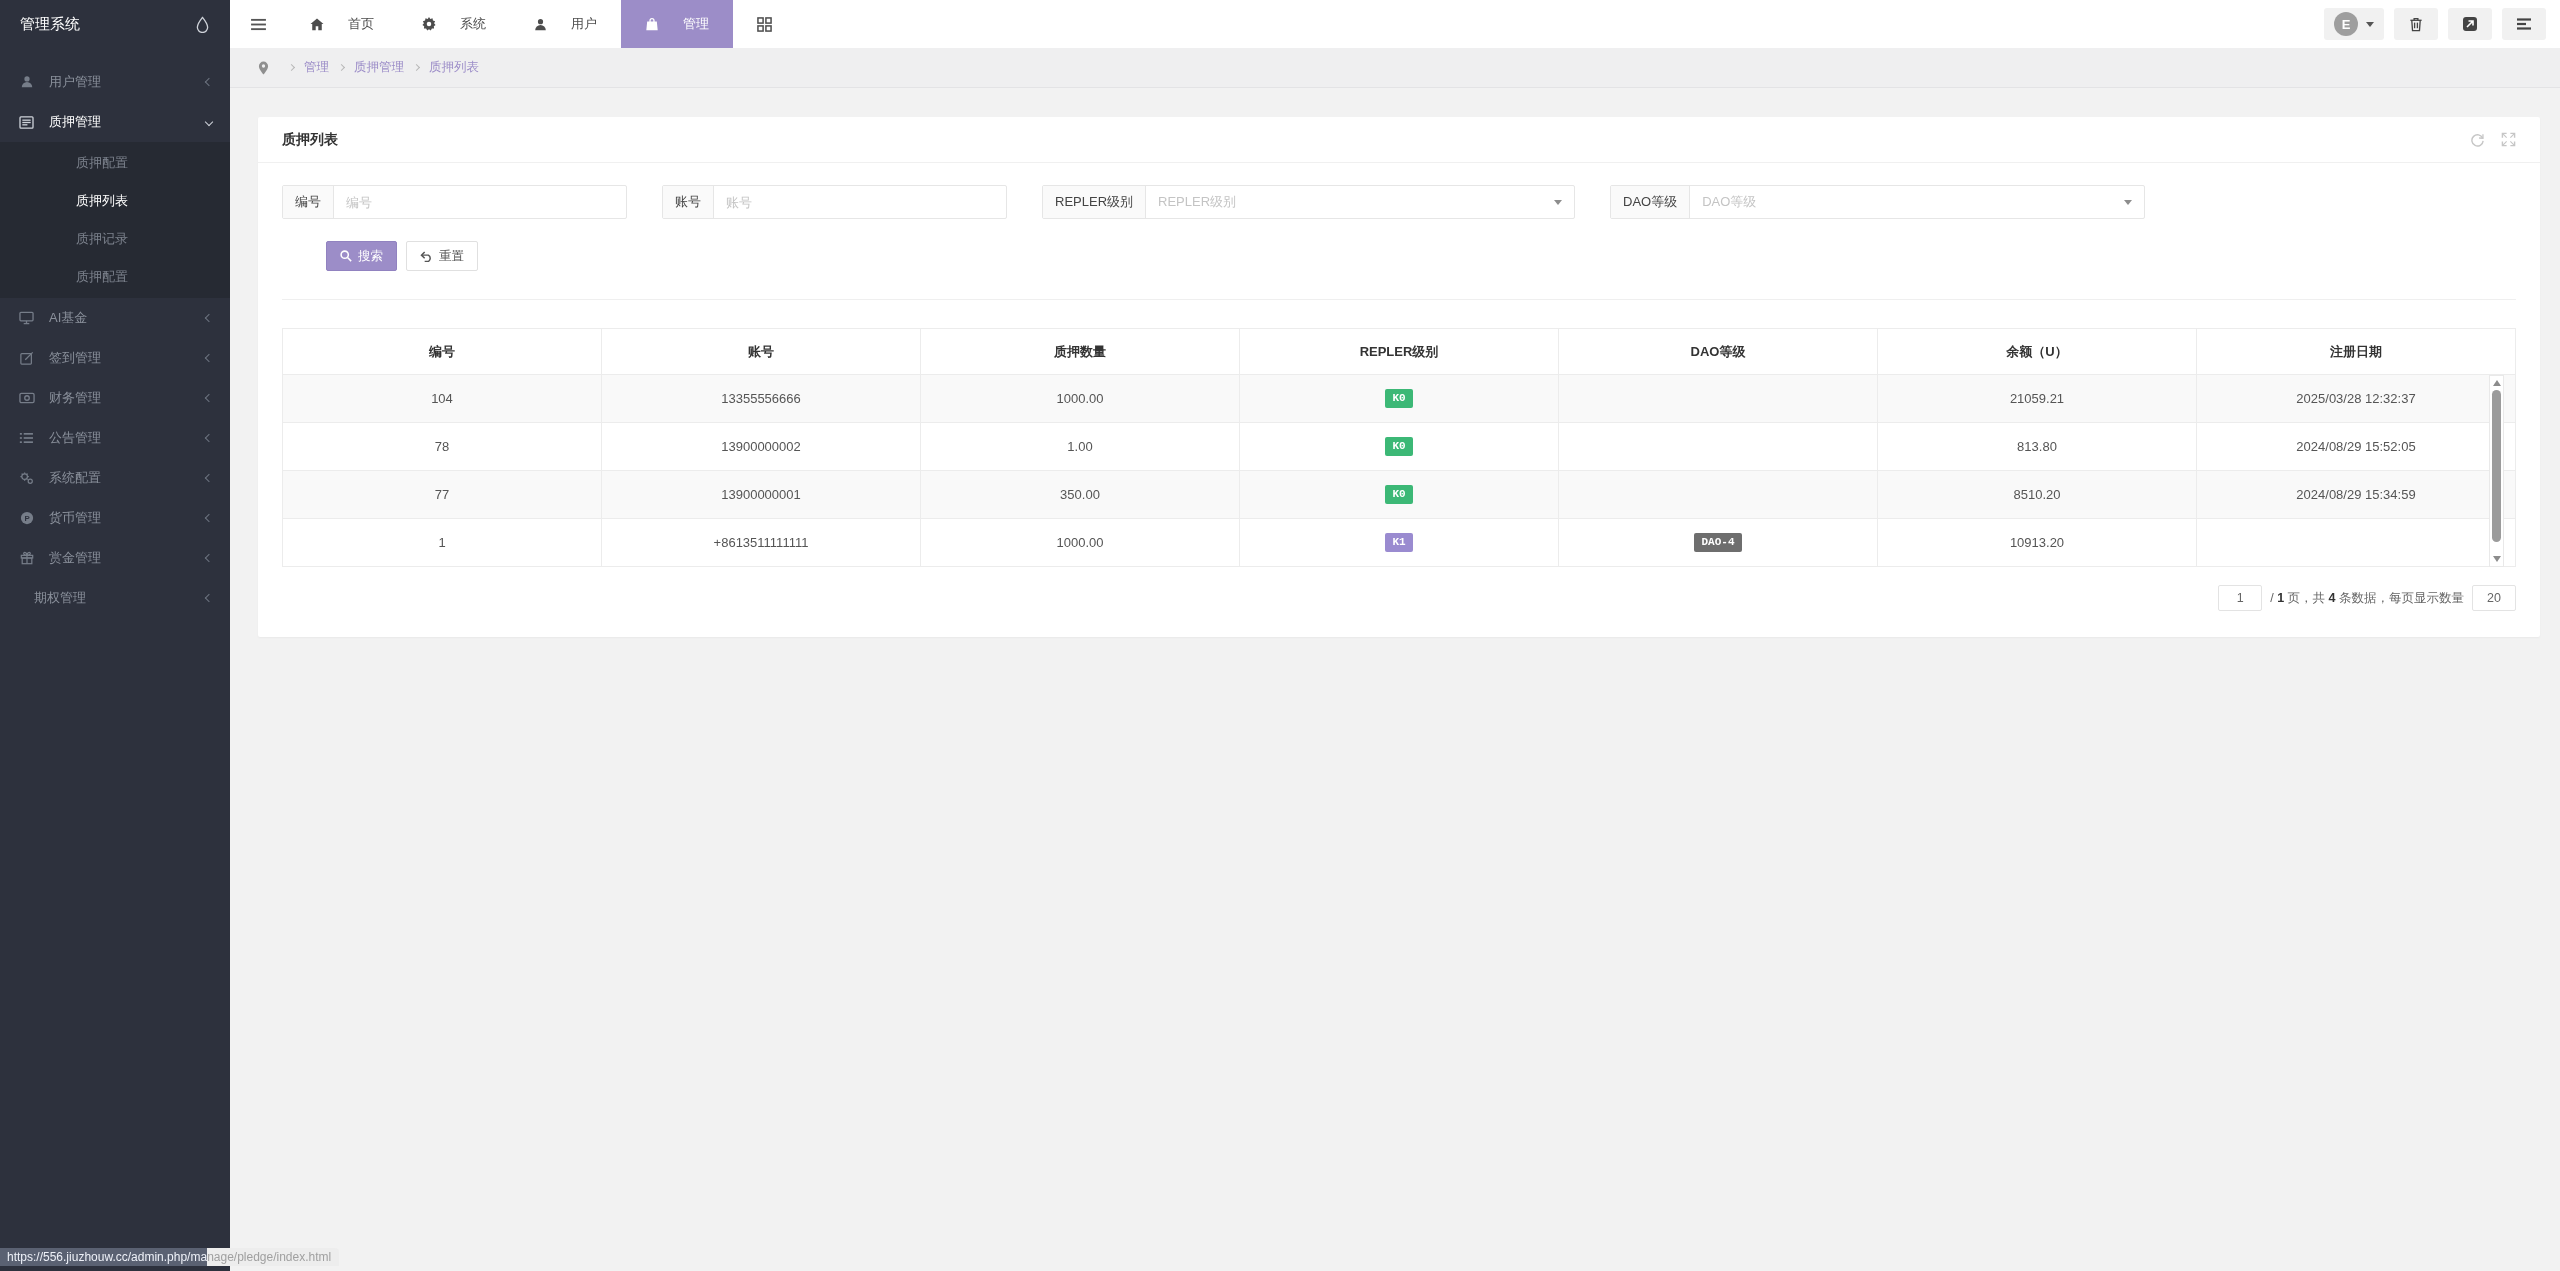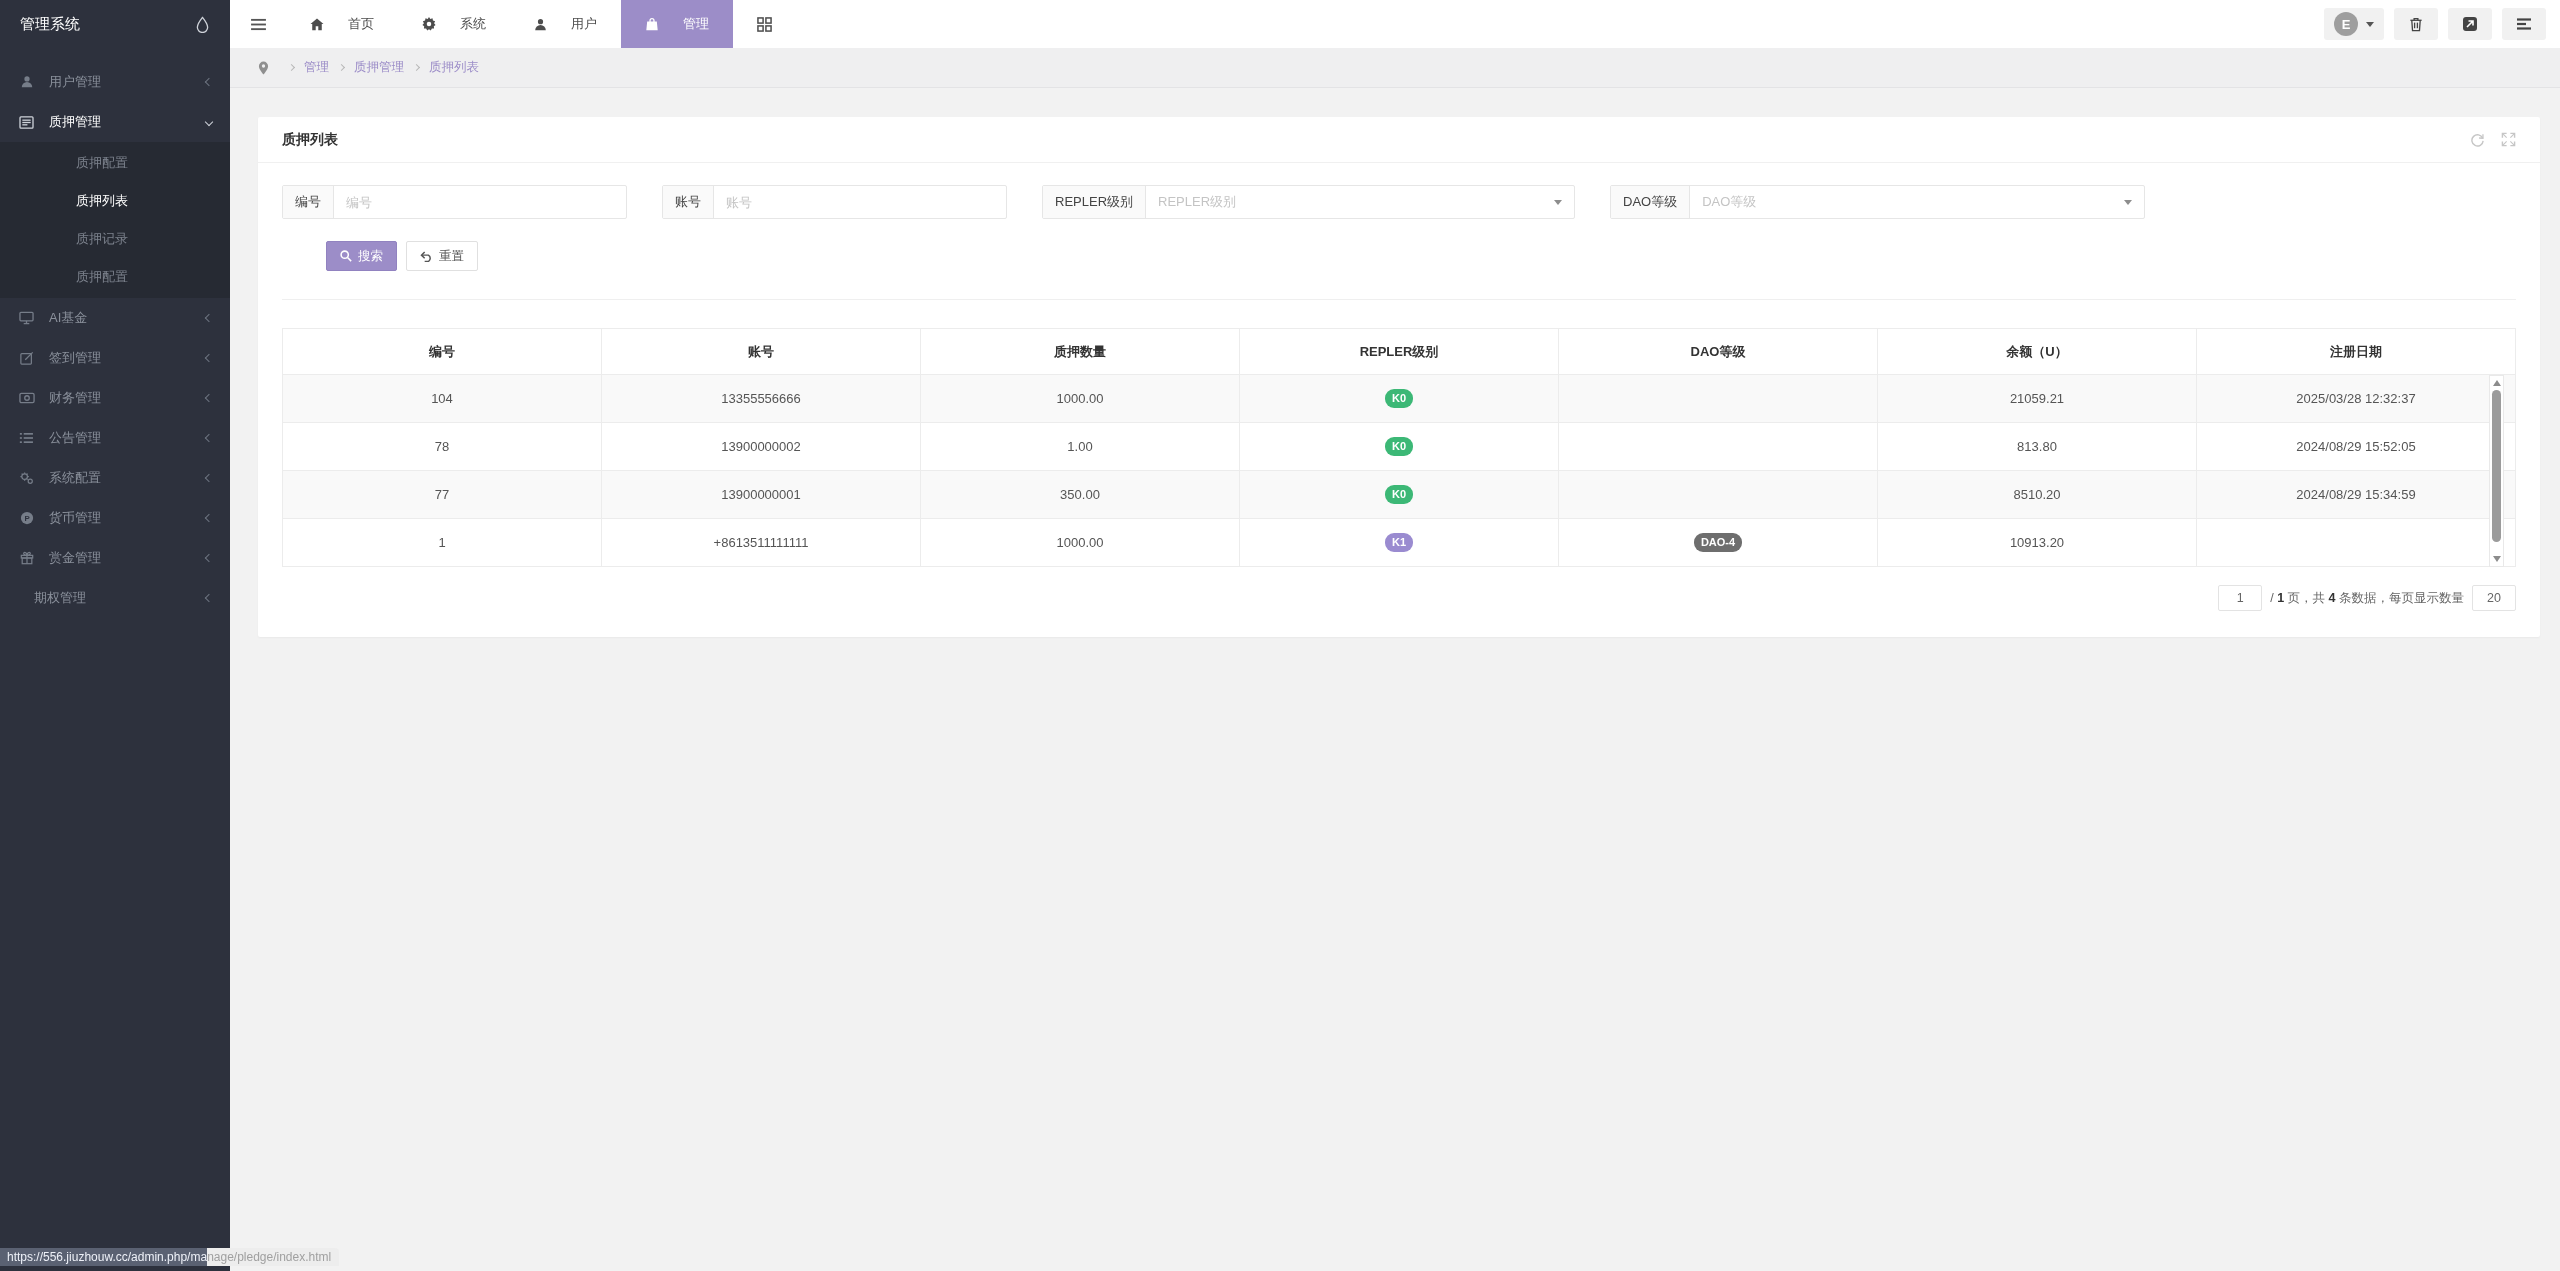--- a/index.html
+++ b/index.html
@@ -74,21 +74,21 @@
   .btn-search { background:#9c8dc8; color:#ffffff; border:1px solid #9182c0; }
   .btn-reset { background:#ffffff; color:#555; border:1px solid #e0e0e0; }
 
   
   .table-zone { border-top:1px solid #efefef; padding-top:28px; position:relative; }
   table { width:100%; border-collapse:collapse; table-layout:fixed; }
   th, td { border:1px solid #ececec; text-align:center; }
   th { height:46px; font-size:13px; color:#333; font-weight:bold; background:#fff; }
   td { height:48px; font-size:13px; color:#555; }
   tr.striped td { background:#f9f9f9; }
-  .badge { display:inline-block; padding:3px 7px; border-radius:9px; color:#fff; font-size:11px; font-weight:bold; line-height:1.2; }
+  .badge { display:inline-block; padding:3px 7px; border-radius:2px; color:#fff; font-size:11px; font-weight:bold; line-height:1.2;font-family:Liberation Mono, monospace; }
   .badge-green { background:#3cb876; }
   .badge-purple { background:#9a8bd0; }
   .badge-dark { background:#6e6e6e; }
 
   
   .v-scrollbar { position:absolute; right:12px; top:75px; width:15px; height:192px; background:#ffffff; border:1px solid #e9e9e9; display:flex; flex-direction:column; align-items:center; z-index:2; }
   .sb-arrow { width:0; height:0; border-left:4px solid transparent; border-right:4px solid transparent; margin:4px 0; }
   .sb-up { border-bottom:6px solid #8c8c8c; }
   .sb-down { border-top:6px solid #8c8c8c; margin-top:auto; }
   .sb-thumb { width:9px; flex:0 0 152px; background:#9b9b9b; border-radius:5px; }

